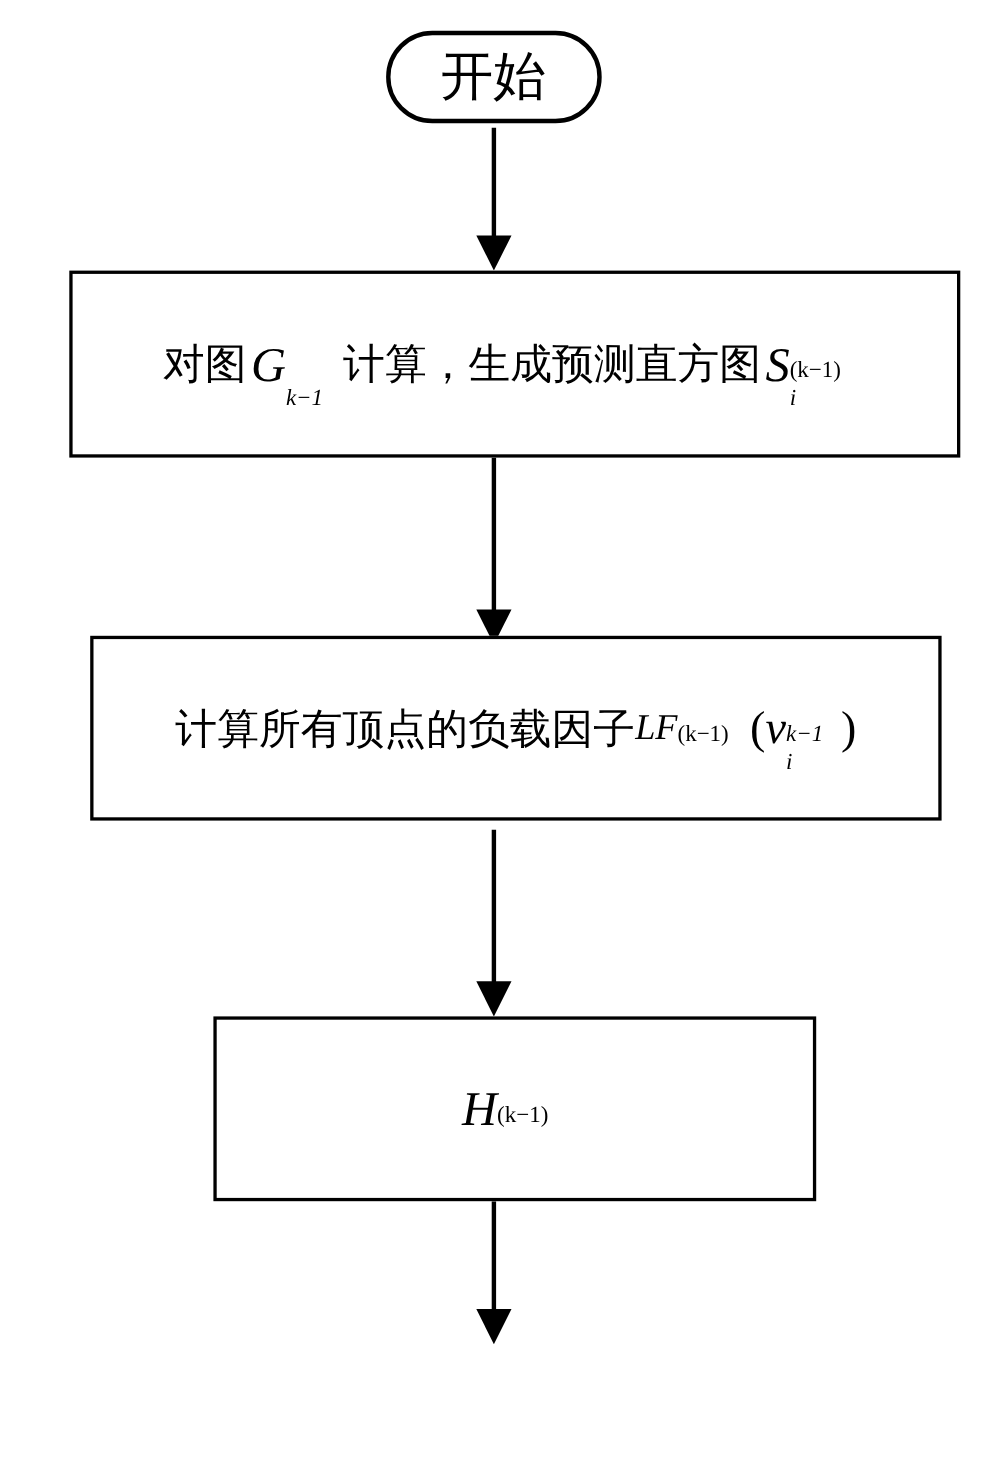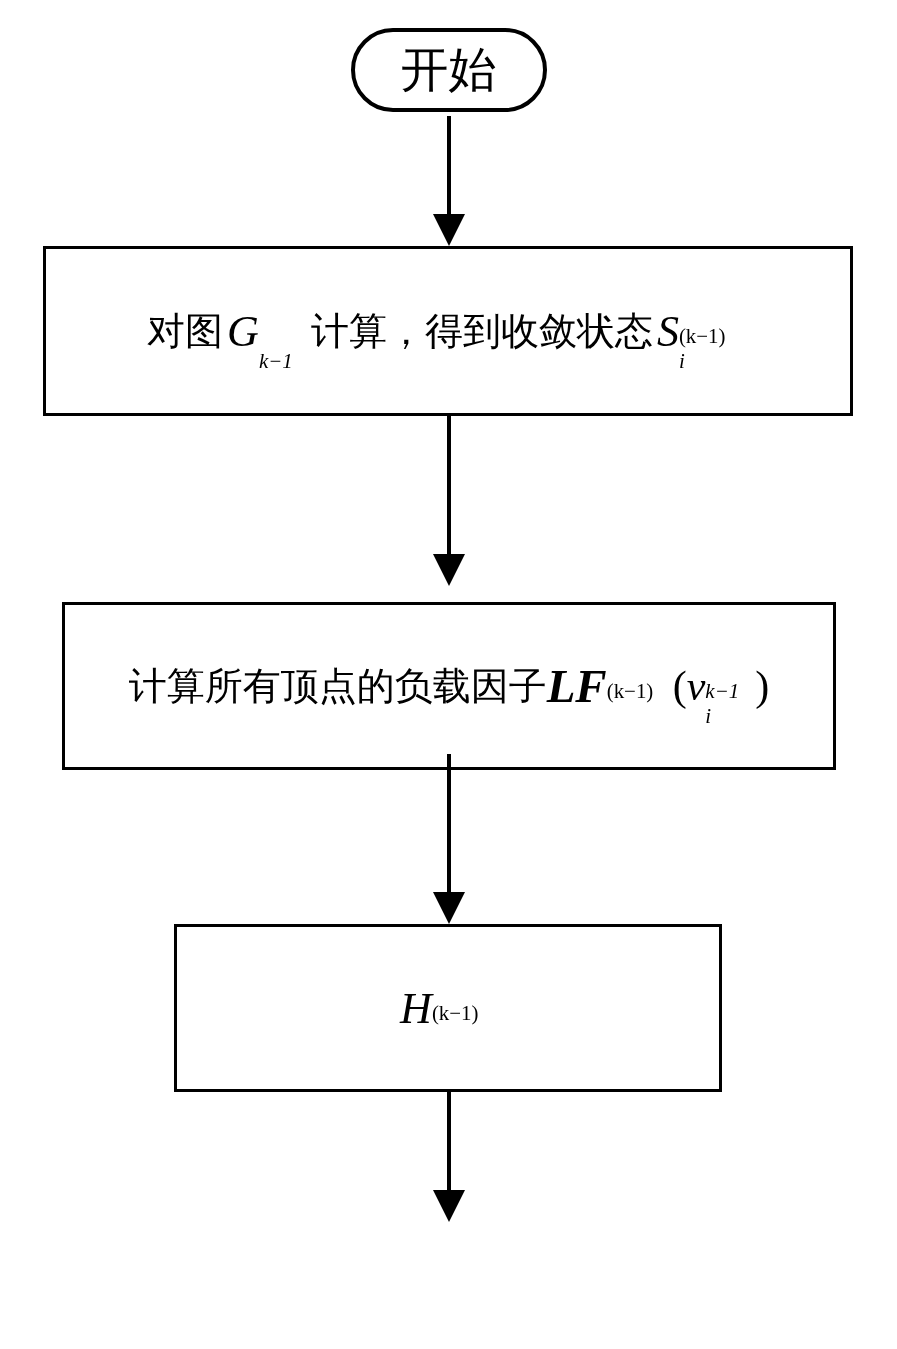--- a/index.html
+++ b/index.html
@@ -32,20 +32,21 @@
   .process {
     position: absolute;
     border: 3.5px solid #000;
     display: flex;
     align-items: center;
     justify-content: center;
     background: #fff;
     font-size: 38px;
     text-align: left;
     box-sizing: border-box;
+    margin-left: 20px;
   }
   .arrow-wrap {
     position: absolute;
     left: 50%;
     transform: translateX(-50%);
   }
   .arrow-wrap svg {
     display: block;
   }
 
@@ -92,40 +93,40 @@
     </svg>
   </div>
 
   <div class="process" style="left:43px; top:246px; width:810px; height:170px; padding:0 22px;">
     <div class="formula-mix">
       <span>对图 </span>
       <span class="it" style="margin-left:4px; font-size:44px;">G</span>
       <span class="subsup" style="width:52px;">
         <span class="sub" style="font-family:'Times New Roman',serif; font-style:italic;">k−1</span>
       </span>
-      <span> 计算，得到收敛状态 </span>
+      <span> 计算，生成预测直方图 </span>
       <span class="it" style="margin-left:4px; font-size:44px;">S</span>
       <span class="subsup" style="width:70px;">
         <span class="sub" style="font-family:'Times New Roman',serif; font-style:italic;">i</span>
         <span class="sup" style="font-family:'Times New Roman',serif;">(k−1)</span>
       </span>
     </div>
   </div>
 
   <div class="arrow-wrap" style="top:416px;">
     <svg width="48" height="170" viewBox="0 0 48 170">
       <line x1="24" y1="0" x2="24" y2="142" stroke="#000" stroke-width="4"></line>
       <polygon points="24,170 8,138 40,138" fill="#000"></polygon>
     </svg>
   </div>
 
-  <div class="process" style="left:62px; top:602px; width:774px; height:168px; padding:0 19px;">
+  <div class="process" style="left:62px; top:578px; width:774px; height:168px; padding:0 19px;">
     <div class="formula-mix">
       <span>计算所有顶点的负载因子</span>
-      <span class="it" style="font-size:47px;font-weight:bold;">LF</span>
+      <span class="it" style="font-size:33px;">LF</span>
       <span class="subsup" style="width:66px;">
         <span class="sup" style="font-family:'Times New Roman',serif;">(k−1)</span>
       </span>
       <span style="font-family:'Times New Roman',serif; font-size:42px;">(</span>
       <span class="it" style="font-size:42px;">v</span>
       <span class="subsup" style="width:50px;">
         <span class="sub" style="font-family:'Times New Roman',serif; font-style:italic;">i</span>
         <span class="sup" style="font-family:'Times New Roman',serif; font-style:italic;">k−1</span>
       </span>
       <span style="font-family:'Times New Roman',serif; font-size:42px;">)</span>

